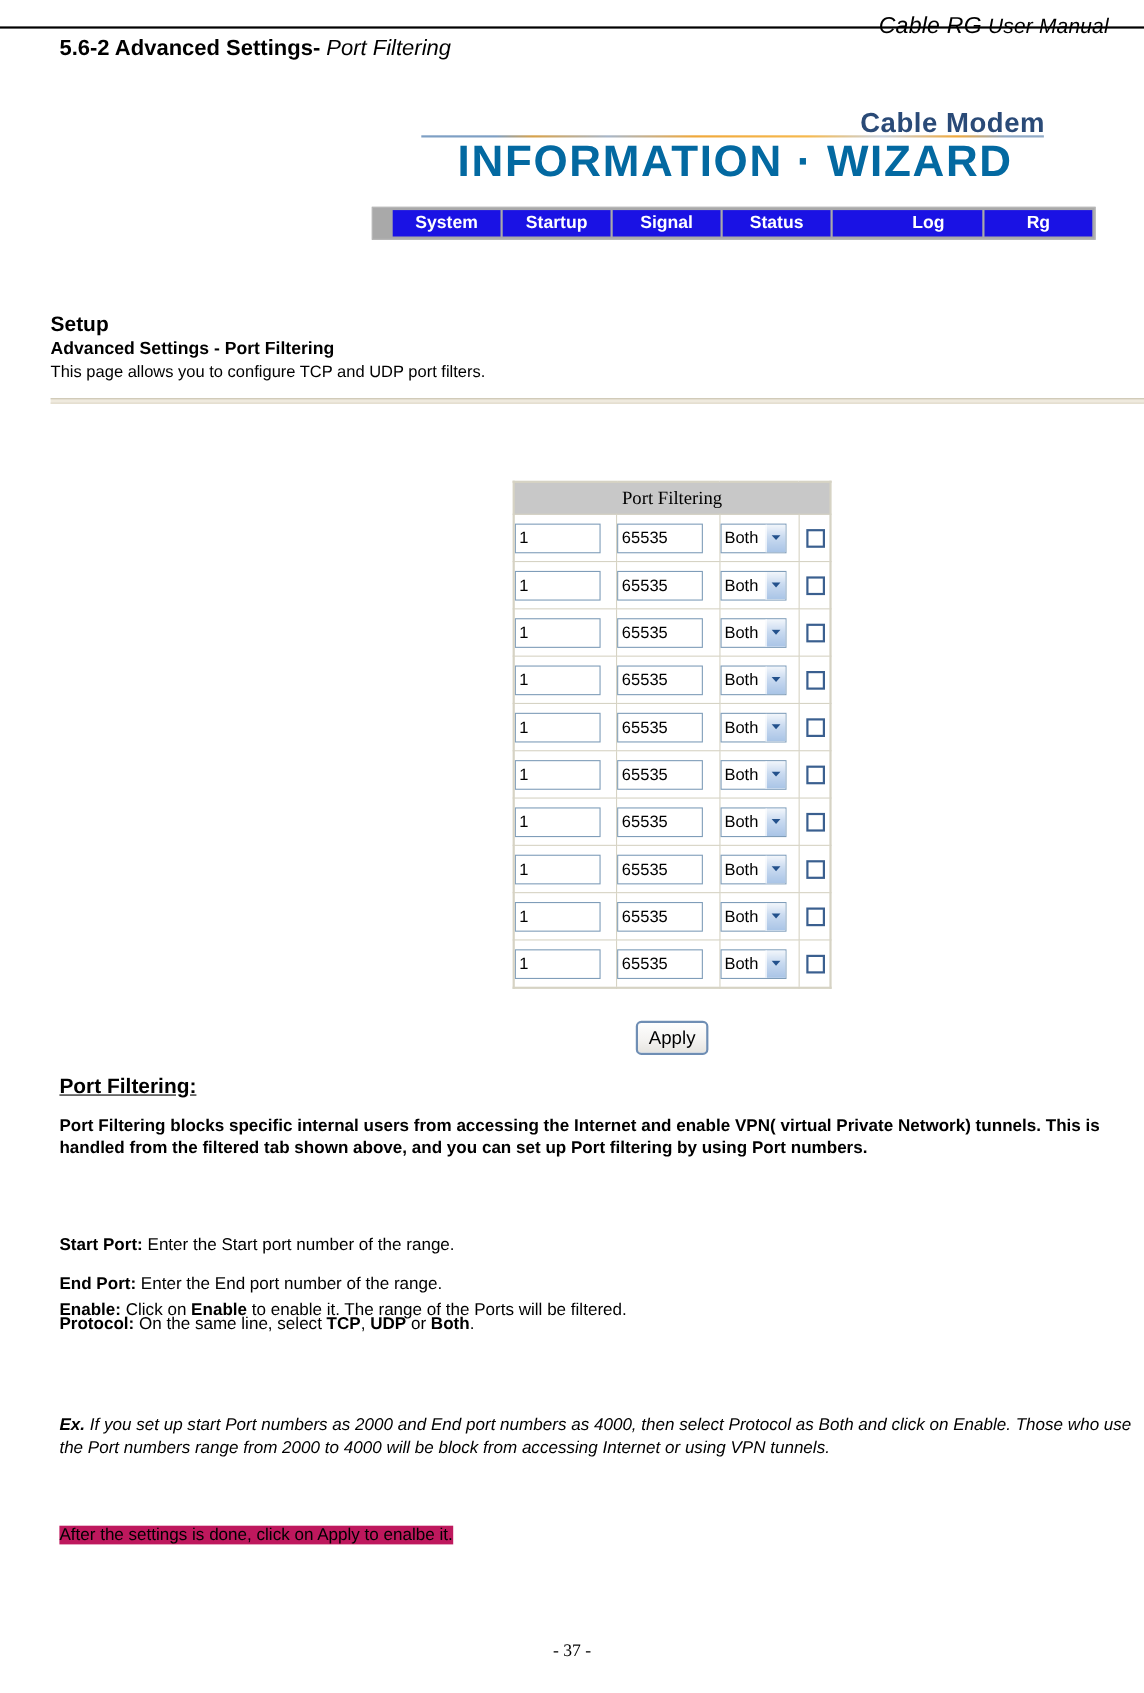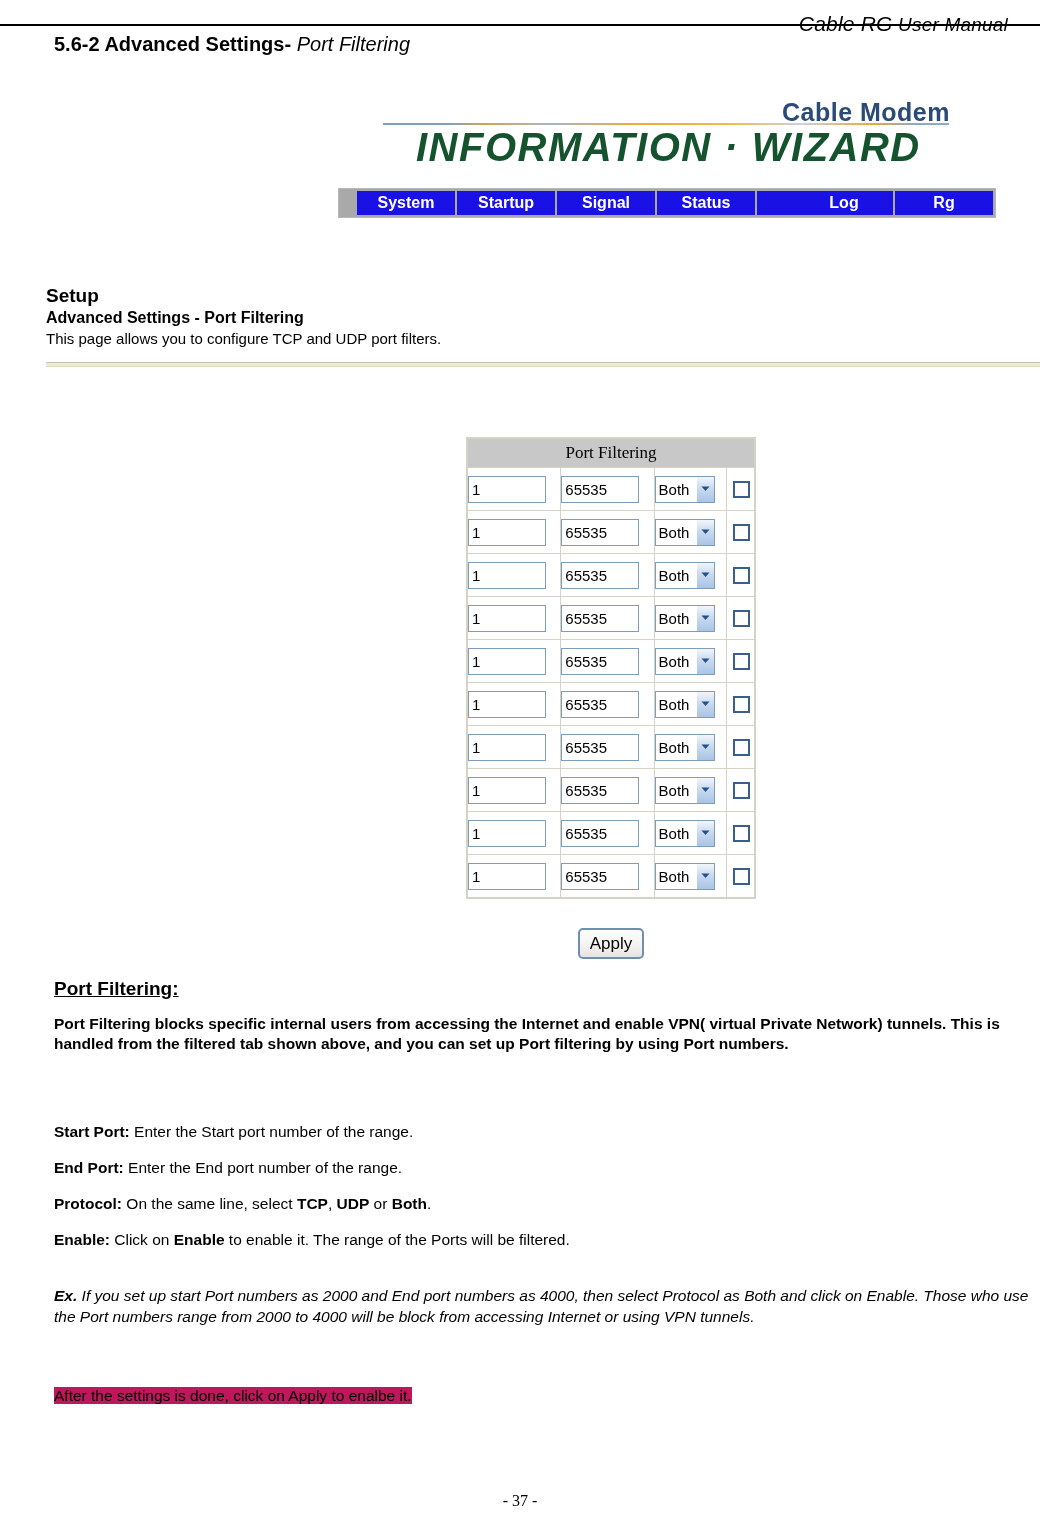--- a/index.html
+++ b/index.html
@@ -82,24 +82,23 @@
       #f0a83a 44%, #f6b94e 62%,
       #c9d2dd 74%, #f0a83a 86%,
       #8fa9c6 94%, #8fa9c6 100%);
   }
   .banner-main {
     position: absolute;
     left: 36px;
     top: 27px;
     font-size: 40px;
     font-weight: bold;
-    color: #14532d;
+    color: #0369a1;
     letter-spacing: 1.5px;
     white-space: nowrap;
-    font-style: italic;
   }
 
   
   .navbar {
     position: absolute;
     left: 338px;
     top: 188px;
     display: flex;
     background: #a9a9a9;
     border: 1px solid #b7b7b7;
@@ -288,21 +287,21 @@
   }
   .field-line {
     width: 960px;
     font-size: 15.5px;
     line-height: 21px;
   }
   .field-line b { font-weight: bold; }
   .fl1 { top: 1121px; }
   .fl2 { top: 1157px; }
   .fl3 { top: 1193px; }
-  .fl4 { top: 1229px; }
+  .fl4 { top: 1180px; }
 
   .ex-para {
     top: 1285px;
     width: 975px;
     font-size: 15.5px;
     font-style: italic;
     line-height: 21px;
   }
   .ex-para b { font-weight: bold; font-style: italic; }
 

